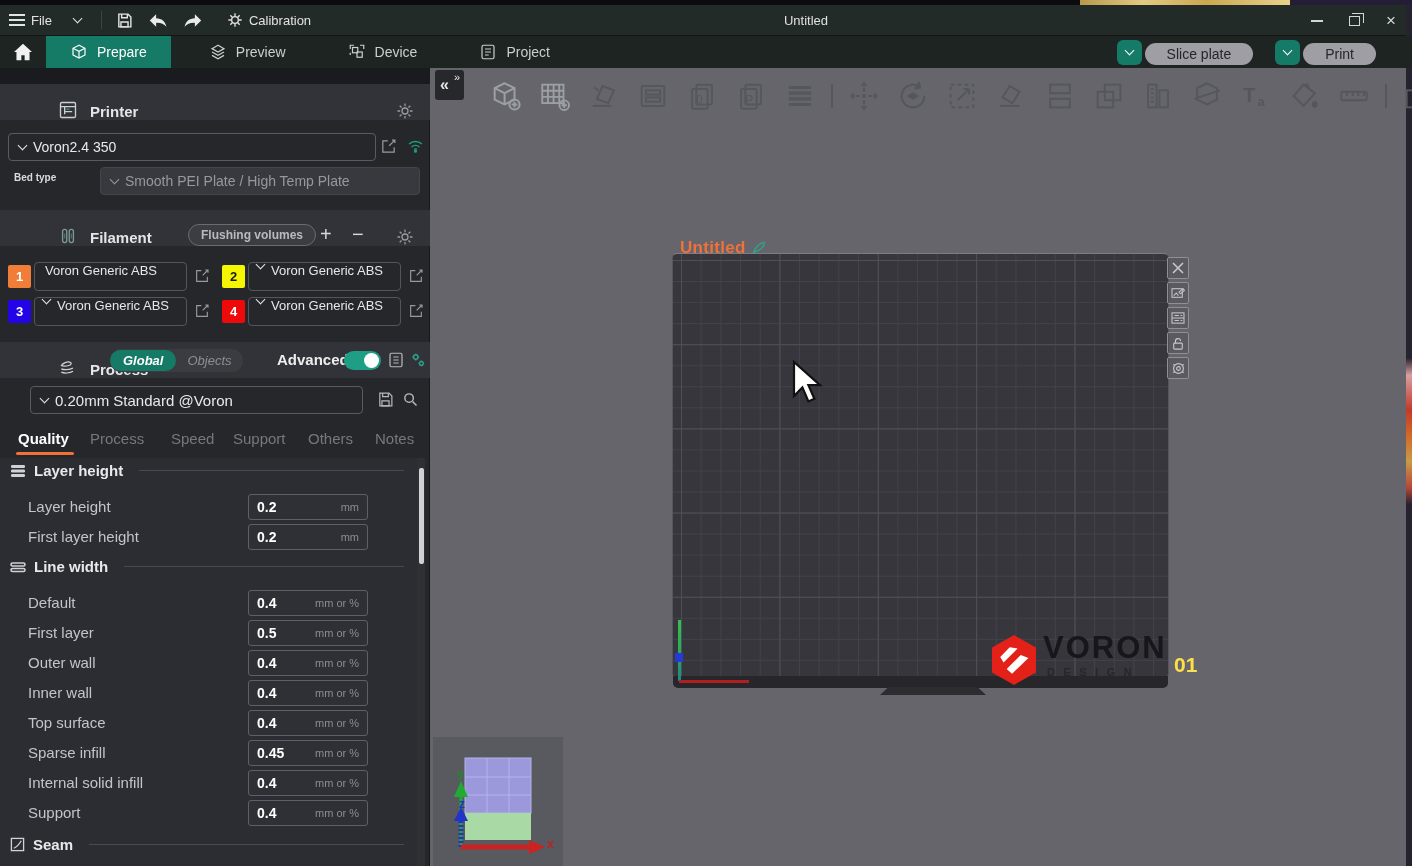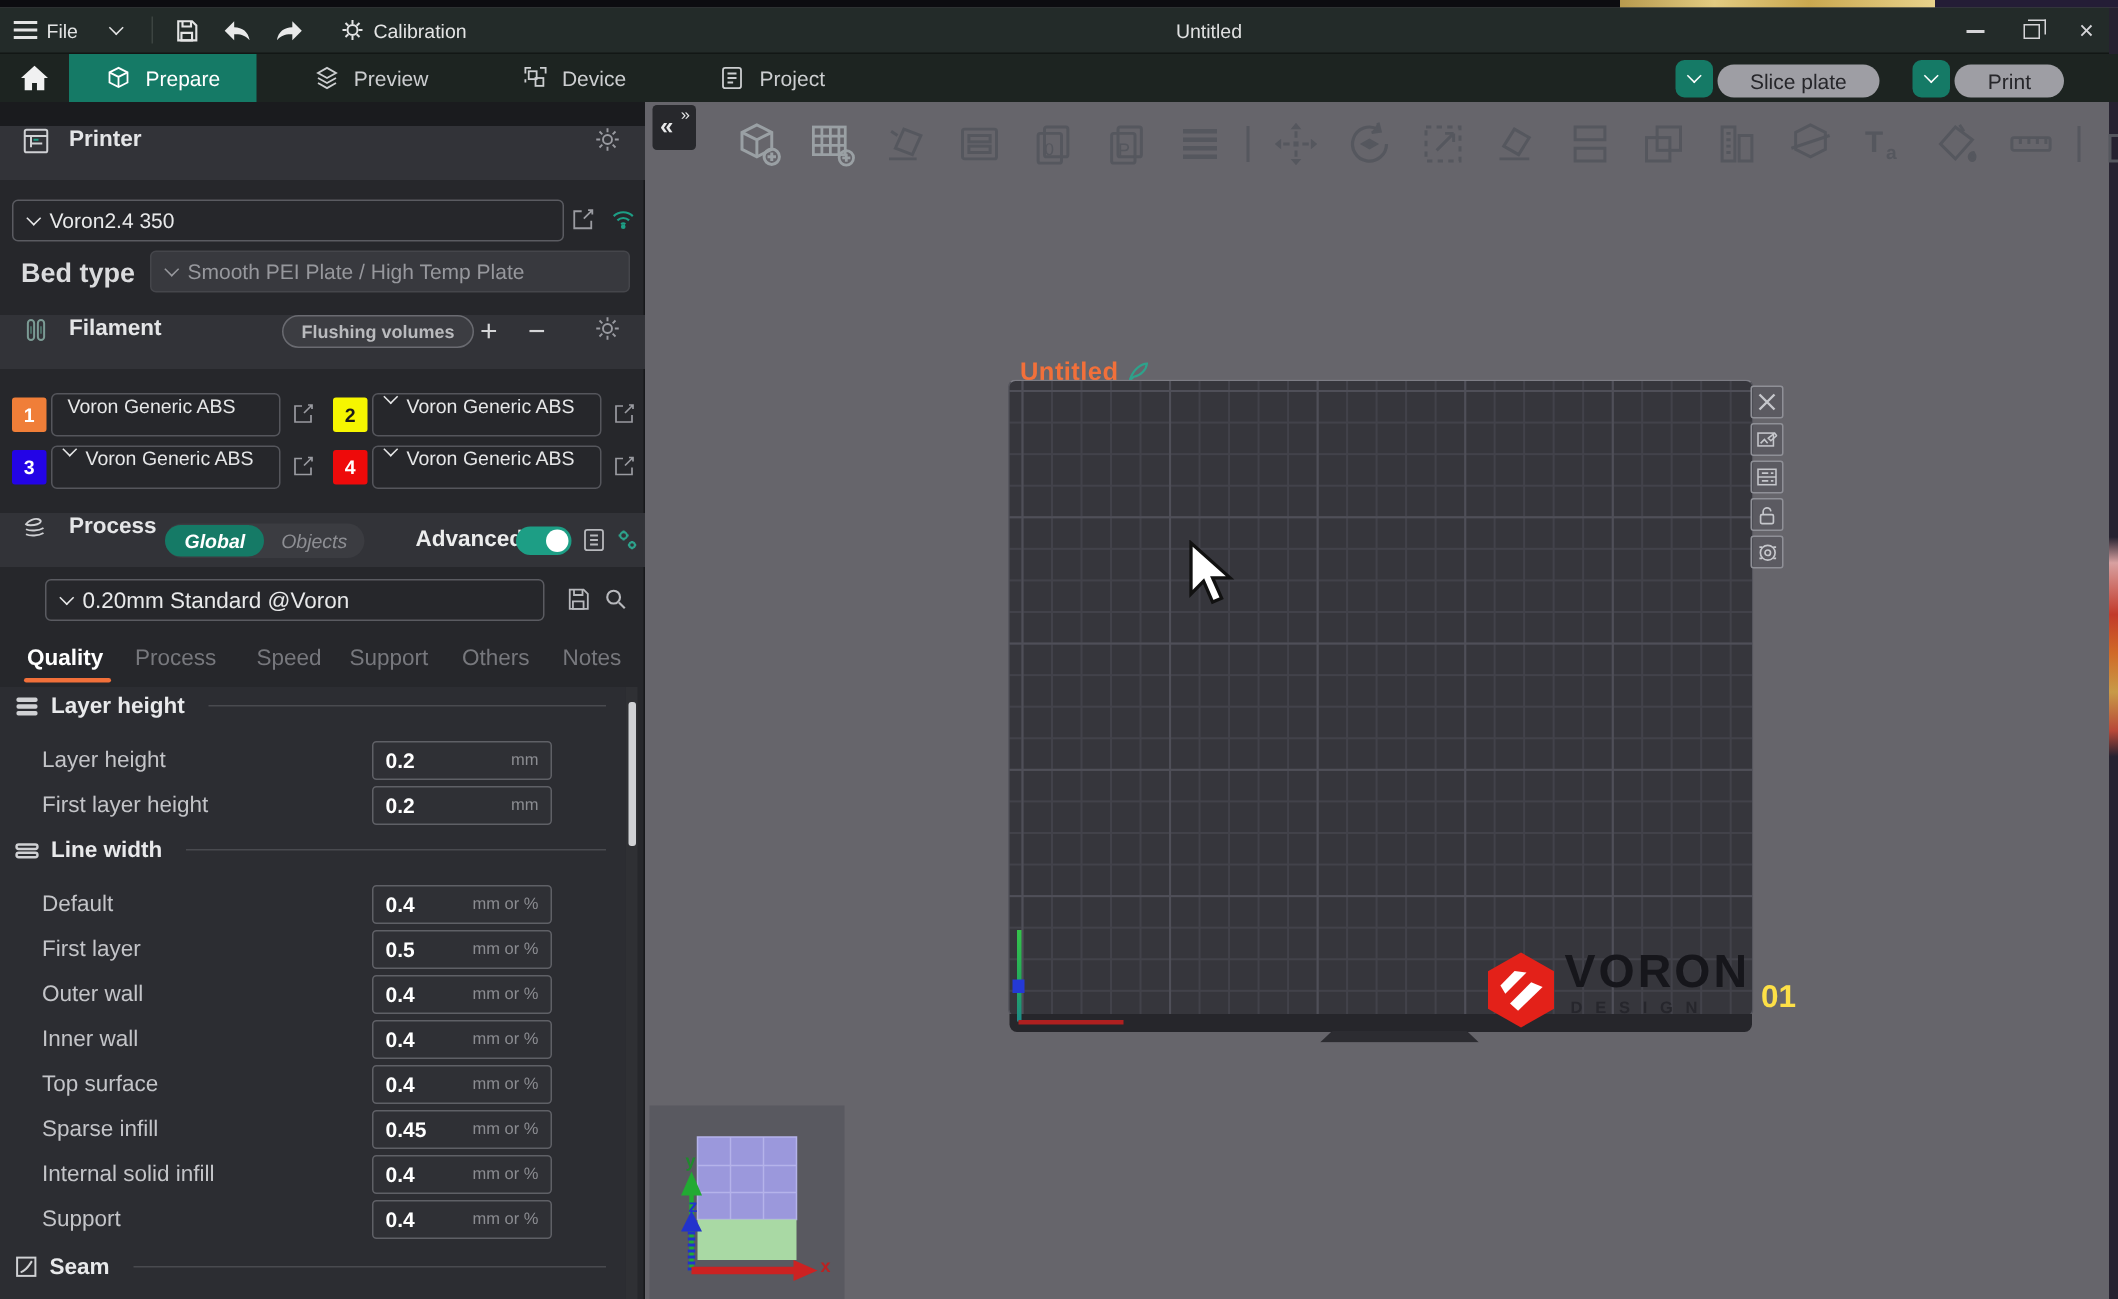--- a/index.html
+++ b/index.html
@@ -44,21 +44,21 @@
       display:flex; align-items:center; justify-content:center; margin-right:3px; }
   .split-pill { background:#9e9ea4; color:#26262a; font-size:14px; border-radius:13px; padding:3px 22px; }
 
   .chev { display:inline-block; width:7px; height:7px; border-left:1.6px solid currentColor;
       border-bottom:1.6px solid currentColor; transform:rotate(-45deg); flex:0 0 auto; position:relative; top:-2px; }
 
   
   .sidebar { left:0; top:68px; width:430px; height:798px; background:#26272b; border-right:1px solid #17181b; }
   .side-gap { left:0; top:68px; width:430px; height:16px; background:#1a1b1e; }
   .sec-header { position:absolute; left:0; width:430px; height:36px; background:#323338;
-      display:flex; align-items:flex-start; color:#e4e5e7; font-size:15px; font-weight:bold; }
+      display:flex; align-items:flex-end; color:#e4e5e7; font-size:15px; font-weight:bold;padding-left:44px; }
   .sel-box { position:absolute; border:1px solid #5a5b61; border-radius:4px; color:#e8e9ea;
       display:flex; align-items:center; font-size:14px; padding:0 10px; }
   .muted { color:#97989d; }
   .icon-btn { color:#9a9ba1; display:flex; align-items:center; justify-content:center; }
   .pill-outline { border:1px solid #6a6b71; background:#3c3d42; color:#b9babd; font-size:12px;
       border-radius:11px; padding:3px 12px; }
   .fil-badge { position:absolute; width:23px; height:23px; border-radius:2px; font-size:13px; font-weight:bold;
       display:flex; align-items:center; justify-content:center; }
   .fil-sel { position:absolute; width:153px; height:29px; border:1px solid #55565c; border-radius:4px;
       color:#e6e7e8; font-size:13px; display:flex; align-items:flex-start; padding:0 8px; gap:2px; }
@@ -261,21 +261,21 @@
       <path d="M20 13v7H4V4h7"></path>
         <path d="m13 11 8-8M17 3h4v4"></path>
     </svg>
   </span>
   <span class="abs" style="left:407px;top:138px;">
     <svg width="17" height="15" viewBox="0 0 24 20" fill="none" stroke="#1d9e85" stroke-width="2">
       <path d="M3 8a13 13 0 0 1 18 0M6.5 12a8 8 0 0 1 11 0M10 15.5a3.5 3.5 0 0 1 4 0"></path>
         <circle cx="12" cy="18" r="1.2" fill="#1d9e85"></circle>
     </svg>
   </span>
-  <span class="abs" style="left:14px;top:172px;color:#dadbdd;font-size:18px;font-weight:bold;">Bed type</span>
+  <span class="abs" style="left:14px;top:172px;color:#dadbdd;font-size:10px;font-weight:bold;">Bed type</span>
   <div class="sel-box muted" style="left:100px;top:167px;width:320px;height:28px;background:#38393e;border-color:#45464b;gap:7px;">
     <span class="chev"></span>
     <span>Smooth PEI Plate / High Temp Plate</span>
   </div>
 
   <div class="sec-header" style="top:210px;">
     <span style="margin:0 12px 0 14px;">
       <svg width="20" height="20" viewBox="0 0 24 24" fill="none" stroke="#7b9b94" stroke-width="1.6">
         <rect x="5.5" y="4" width="5" height="16" rx="2.5"></rect>
           <rect x="13.5" y="4" width="5" height="16" rx="2.5"></rect>

